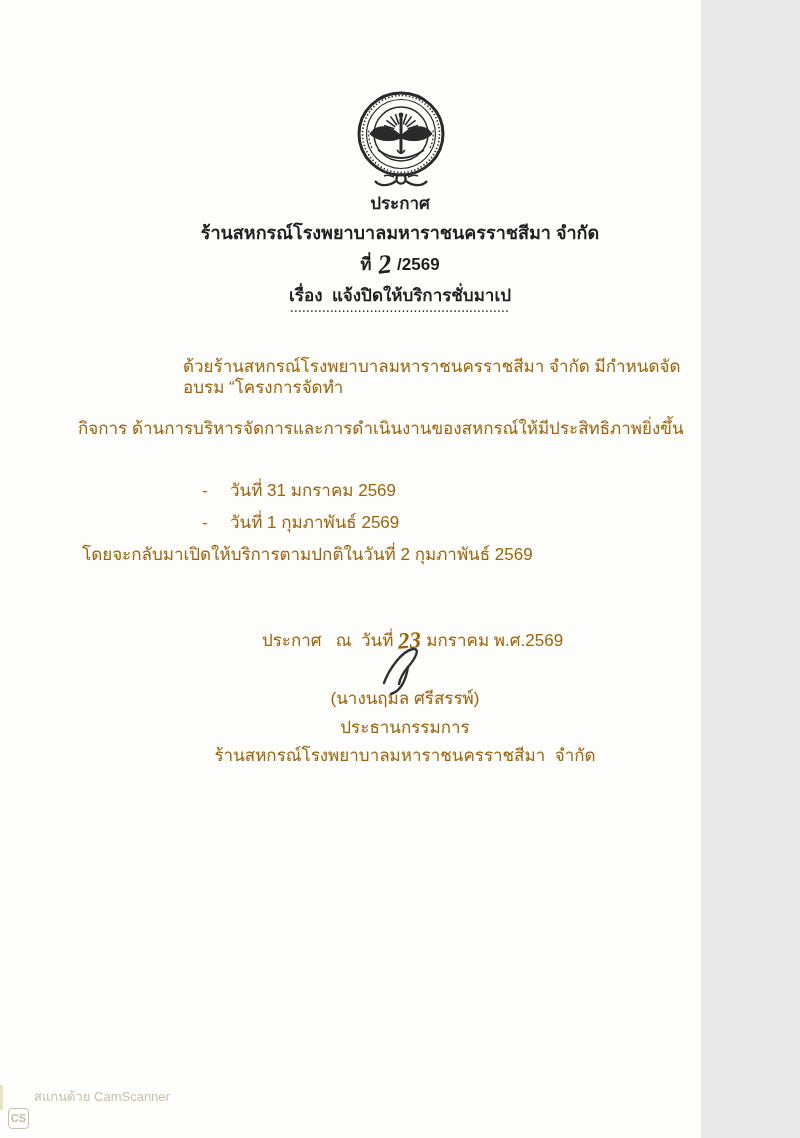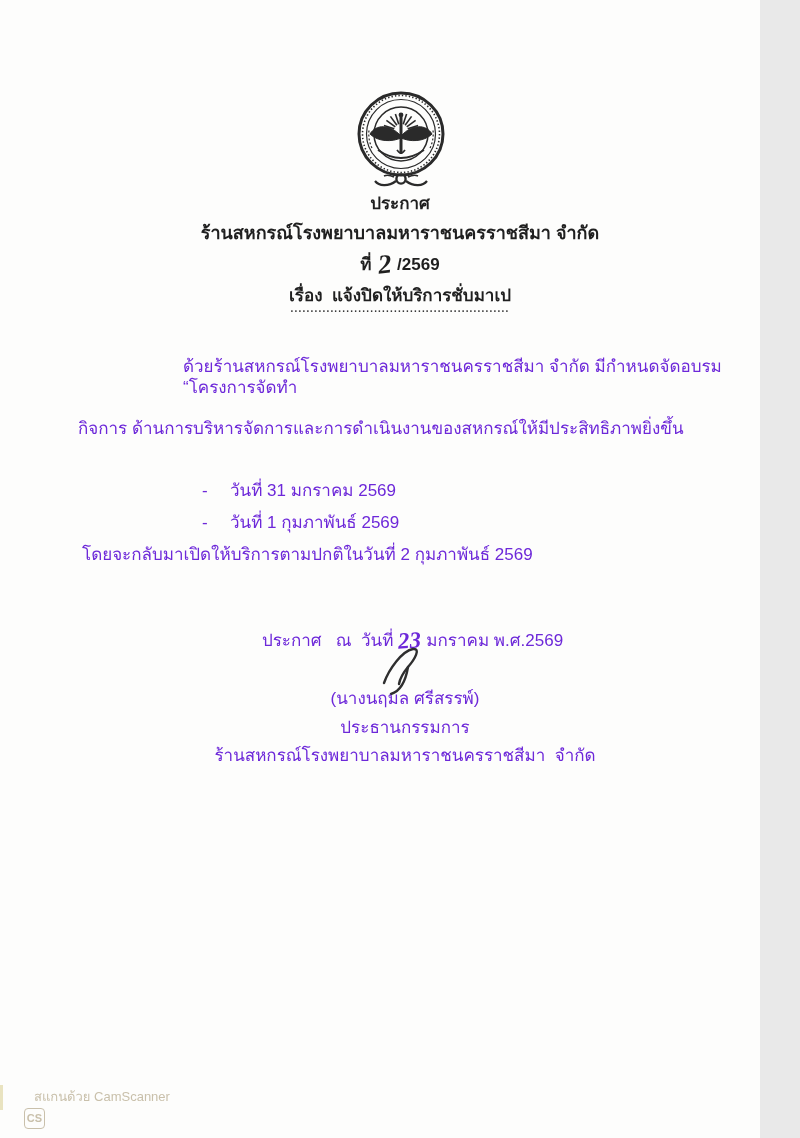--- a/index.html
+++ b/index.html
@@ -1,41 +1,41 @@
 <!DOCTYPE html>
 <html><head>
 <meta charset="utf-8">
 <style>
   html,body{margin:0;padding:0;background:#e9e9e9;}
   .page{
     position:relative;
-    width:760px;height:1138px;
+    width:701px;height:1138px;
     background:#fdfdfc;
     overflow:hidden;
     font-family:"Liberation Sans","DejaVu Sans",sans-serif;
     color:#262626;
   }
   .abs{position:absolute;}
   .center{left:0;width:800px;text-align:center;}
-  .thai{font-size:17px;line-height:1.25;color:#6d28d9;}
+  .thai{font-size:17px;line-height:1.25;color:#a16207;}
   .hdr{font-weight:bold;color:#1f1f1f;}
   .pre{white-space:pre;}
   .handwritten{
     font-family:"Liberation Serif","DejaVu Serif",serif;
     font-style:italic;font-weight:bold;
     display:inline-block;
   }
   .hw-big{font-size:27px;transform:rotate(-6deg);margin:0 6px;vertical-align:-3px;}
   .hw-date{font-size:23px;transform:rotate(-4deg);margin:0 5px;vertical-align:-2px;}
   .dots{font-size:10px;letter-spacing:1.2px;color:#3a3a3a;font-weight:bold;}
   .bullet-row{position:absolute;left:174px;margin-left:28px;}
   .bullet-dash{display:inline-block;width:28px;}
   .wm{color:#c9c0ab;}
   .wm-badge{
-    position:absolute;left:24px;top:1108px;width:19px;height:19px;
+    position:absolute;left:8px;top:1108px;width:19px;height:19px;
     border:1.6px solid #c9c0ab;border-radius:4px;
     font-size:11px;font-weight:bold;line-height:19px;text-align:center;
   }
   .wm-label{position:absolute;left:34px;top:1086px;font-size:13px;}
   .scan-sliver{position:absolute;left:0;top:1085px;width:3px;height:25px;background:#e9e3c0;}
   svg{display:block;}
 </style>
 </head>
 <body>
 

